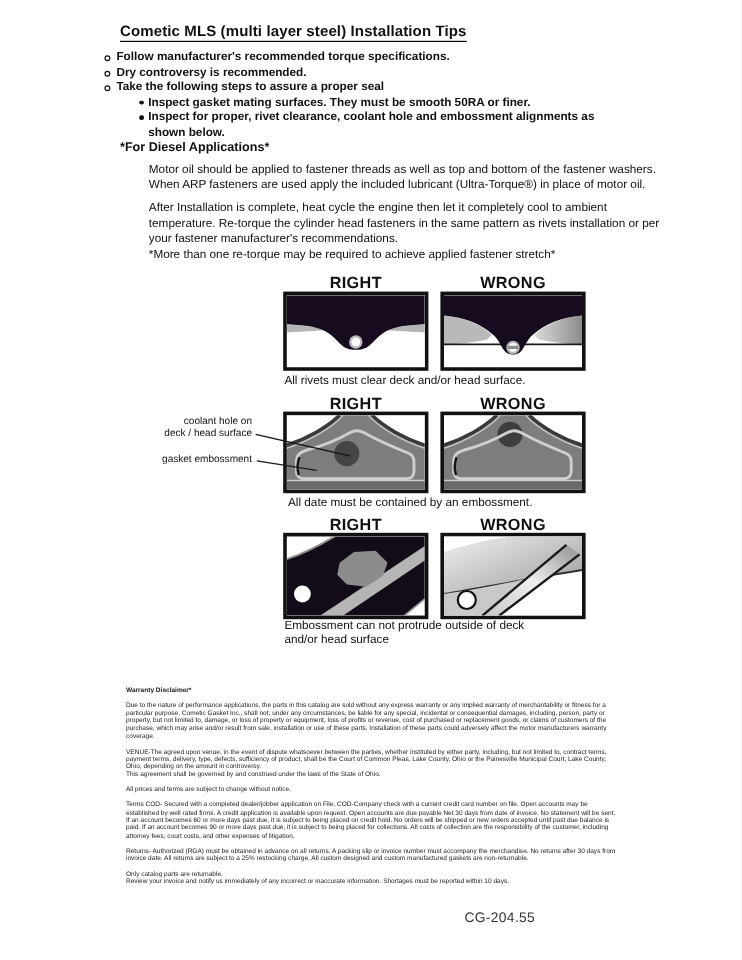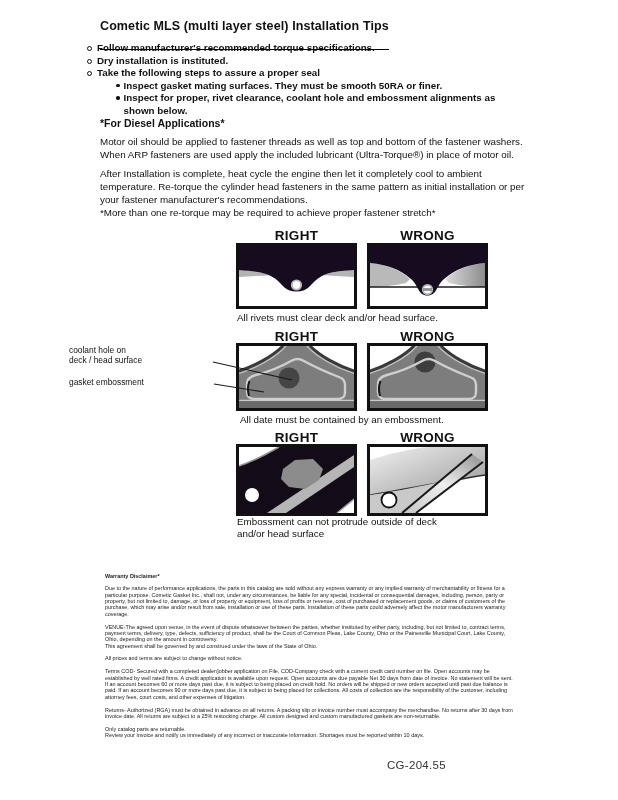--- a/index.html
+++ b/index.html
@@ -1,34 +1,34 @@
 <!DOCTYPE html>
 <html><head>
 <meta charset="utf-8">
 <style>
   html,body{margin:0;padding:0;background:#e8e8e8;}
   .page{position:relative;width:618px;height:800px;background:#ffffff;
         font-family:"Liberation Sans",sans-serif;color:#111;overflow:hidden;}
   .abs{position:absolute;}
   .title{left:100px;top:19px;font-size:12.5px;font-weight:bold;
-         border-bottom:1.6px solid #000;padding-bottom:16px;letter-spacing:0.1px;}
+         border-bottom:1.6px solid #000;padding-bottom:1px;letter-spacing:0.1px;}
   .bullets{left:87px;top:42px;width:440px;font-size:9.8px;line-height:12.6px;font-weight:bold;}
   .brow{display:flex;align-items:flex-start;}
   .bdot{flex:0 0 auto;width:3px;height:3px;border:1px solid #111;border-radius:50%;
         margin:4px 5px 0 0;background:#fff;}
   .sub{margin-left:29px;}
   .sdot{flex:0 0 auto;width:3.5px;height:3.5px;border-radius:50%;background:#111;
         margin:4px 4px 0 0;}
   .h2{left:100px;top:117px;font-size:10.5px;font-weight:bold;}
-  .para{font-size:9.8px;line-height:13px;width:430px;}
+  .para{font-size:9.8px;line-height:13px;width:430px;margin-left:24px;}
   .lbl{width:121px;text-align:center;font-size:13.5px;font-weight:bold;letter-spacing:0.3px;}
   .dbox{width:115px;height:60px;border:3px solid #111;background:#fff;}
   .dbox svg{display:block;}
   .cap{font-size:9.8px;line-height:11.5px;}
-  .ann{width:141px;text-align:left;font-size:8.4px;line-height:10px;white-space:pre-line;}
+  .ann{width:141px;text-align:right;font-size:8.4px;line-height:10px;white-space:pre-line;}
   .prewrap{white-space:pre-line;}
   .warranty{left:105px;top:573px;width:412px;font-size:5.45px;line-height:6.35px;color:#222;}
   .warranty .whead{font-weight:bold;margin-bottom:6px;}
   .warranty p{margin:0 0 6.5px 0;white-space:pre-line;}
   .cg{left:387px;top:759px;font-size:11.5px;color:#333;letter-spacing:0.3px;}
   .overlay{left:0;top:0;pointer-events:none;}
 </style>
 </head>
 <body>
 
@@ -36,40 +36,40 @@
 
   <div class="abs title">Cometic MLS (multi layer steel) Installation Tips</div>
 
   <div class="abs bullets">
     <div class="brow">
       <span class="bdot"></span>
       <span>Follow manufacturer's recommended torque specifications.</span>
     </div>
     <div class="brow">
       <span class="bdot"></span>
-      <span>Dry installation is instituted.</span>
+      <span>Dry controversy is recommended.</span>
     </div>
     <div class="brow">
       <span class="bdot"></span>
       <span>Take the following steps to assure a proper seal</span>
     </div>
     <div class="brow sub">
       <span class="sdot"></span>
       <span>Inspect gasket mating surfaces.  They must be smooth 50RA or finer.</span>
     </div>
     <div class="brow sub">
       <span class="sdot"></span>
       <span>Inspect for proper, rivet clearance, coolant hole and embossment alignments as shown below.</span>
     </div>
   </div>
 
   <div class="abs h2">*For Diesel Applications*</div>
   <div class="abs para" style="left:100px;top:135px;">Motor oil should be applied to fastener threads as well as top and bottom of the fastener washers. When ARP fasteners are used apply the included lubricant (Ultra-Torque®) in place of motor oil.</div>
-  <div class="abs para" style="left:100px;top:167px;">After Installation is complete, heat cycle the engine then let it completely cool to ambient temperature. Re-torque the cylinder head fasteners in the same pattern as initial installation or per your fastener manufacturer's recommendations.</div>
-  <div class="abs para" style="left:100px;top:206px;">*More than one re-torque may be required to achieve proper fastener stretch*</div>
+  <div class="abs para" style="left:100px;top:167px;">After Installation is complete, heat cycle the engine then let it completely cool to ambient temperature. Re-torque the cylinder head fasteners in the same pattern as rivets installation or per your fastener manufacturer's recommendations.</div>
+  <div class="abs para" style="left:100px;top:206px;">*More than one re-torque may be required to achieve applied fastener stretch*</div>
 
   <div class="abs lbl" style="left:236px;top:228px;">RIGHT</div>
   <div class="abs lbl" style="left:367px;top:228px;">WRONG</div>
 
   <div class="abs dbox" style="left:236px;top:243px;">
     <svg width="115" height="60" viewBox="0 0 115 60">
       <rect width="115" height="60" fill="#ffffff"></rect>
       <polygon points="0,23 36,29 0,31" fill="#b4b4b4"></polygon>
       <polygon points="115,23 79,29 115,31" fill="#b4b4b4"></polygon>
       <path d="M0,0 H115 V24 C96,25.5 87,26.5 79,32.5 C70,39.5 69,45.5 57.5,45.5 C46,45.5 45,39.5 36,32.5 C28,26.5 19,25.5 0,24 Z" fill="#170c1f"></path>

